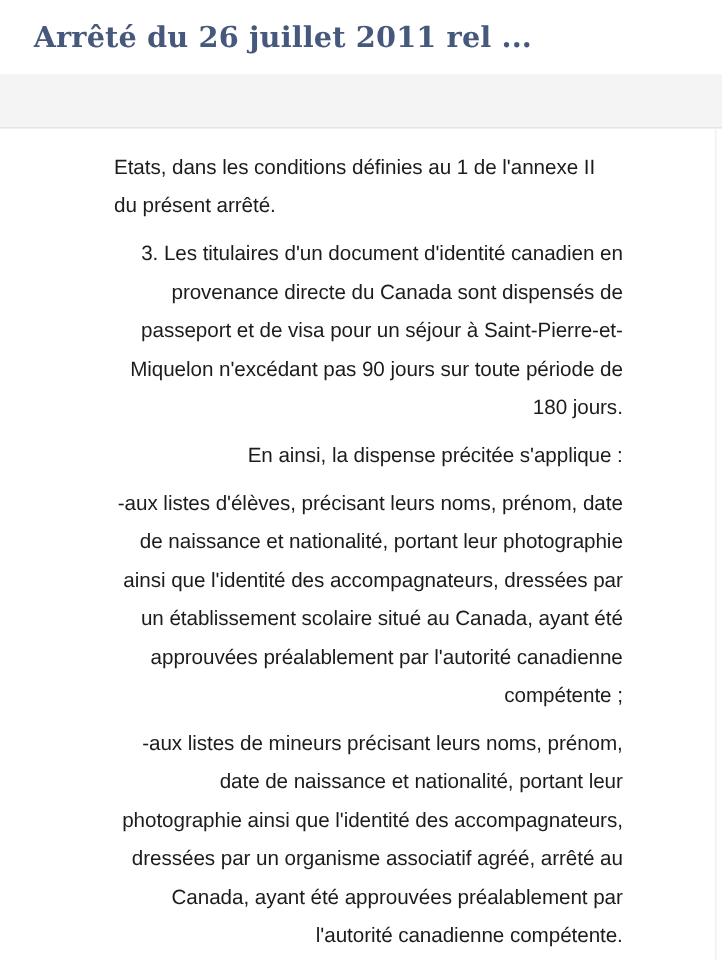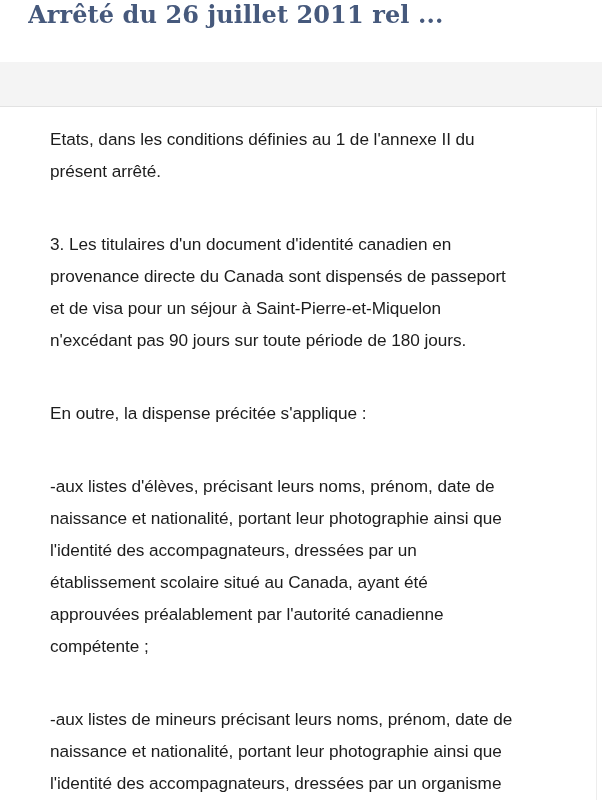--- a/index.html
+++ b/index.html
@@ -27,20 +27,21 @@
 
   
   .titlebar {
     position: absolute;
     left: 0;
     top: 0;
     width: 602px;
     height: 62px;
     background: #ffffff;
     display: flex;
+    align-items: center;
     box-sizing: border-box;
     padding-left: 28px;
     padding-right: 16px;
   }
 
   .doc-title {
     font-family: "DejaVu Serif", "Liberation Serif", serif;
     font-weight: 700;
     font-size: 24px;
     line-height: 30px;
@@ -67,20 +68,21 @@
   
   .content-pane {
     position: absolute;
     left: 0;
     top: 108px;
     width: 553px;
     height: 692px;
     background: #ffffff;
     box-sizing: border-box;
     overflow: hidden;
+    padding-left: 45px;
   }
 
   
   .right-rule {
     position: absolute;
     right: 5px;
     top: 108px;
     width: 1px;
     height: 692px;
     background: #ededed;
@@ -96,21 +98,22 @@
     font-family: "Liberation Sans", sans-serif;
     font-size: 17.2px;
     line-height: 32px;
     color: #1c1c1c;
     text-align: left;
     word-spacing: 0px;
     letter-spacing: -0.05px;
   }
 
   .para + .para {
-    margin-top: 41px;
+    margin-top: 8px;
+    text-align: right;
   }
 
   .para-first {
     margin-top: 15px;
   }
 </style>
 </head>
 <body>
 
 <div class="page">
@@ -121,21 +124,21 @@
 
   <div class="toolbar-band"></div>
 
   <div class="content-pane">
     <div class="article-body">
 
       <p class="para para-first">Etats, dans les conditions définies au 1 de l'annexe II du présent arrêté.</p>
 
       <p class="para">3. Les titulaires d'un document d'identité canadien en provenance directe du Canada sont dispensés de passeport et de visa pour un séjour à Saint-Pierre-et-Miquelon n'excédant pas 90 jours sur toute période de 180 jours.</p>
 
-      <p class="para">En outre, la dispense précitée s'applique :</p>
+      <p class="para">En ainsi, la dispense précitée s'applique :</p>
 
       <p class="para">-aux listes d'élèves, précisant leurs noms, prénom, date de naissance et nationalité, portant leur photographie ainsi que l'identité des accompagnateurs, dressées par un établissement scolaire situé au Canada, ayant été approuvées préalablement par l'autorité canadienne compétente ;</p>
 
       <p class="para">-aux listes de mineurs précisant leurs noms, prénom, date de naissance et nationalité, portant leur photographie ainsi que l'identité des accompagnateurs, dressées par un organisme associatif agréé, arrêté au Canada, ayant été approuvées préalablement par l'autorité canadienne compétente.</p>
 
     </div>
   </div>
 
   <div class="right-rule"></div>
 

